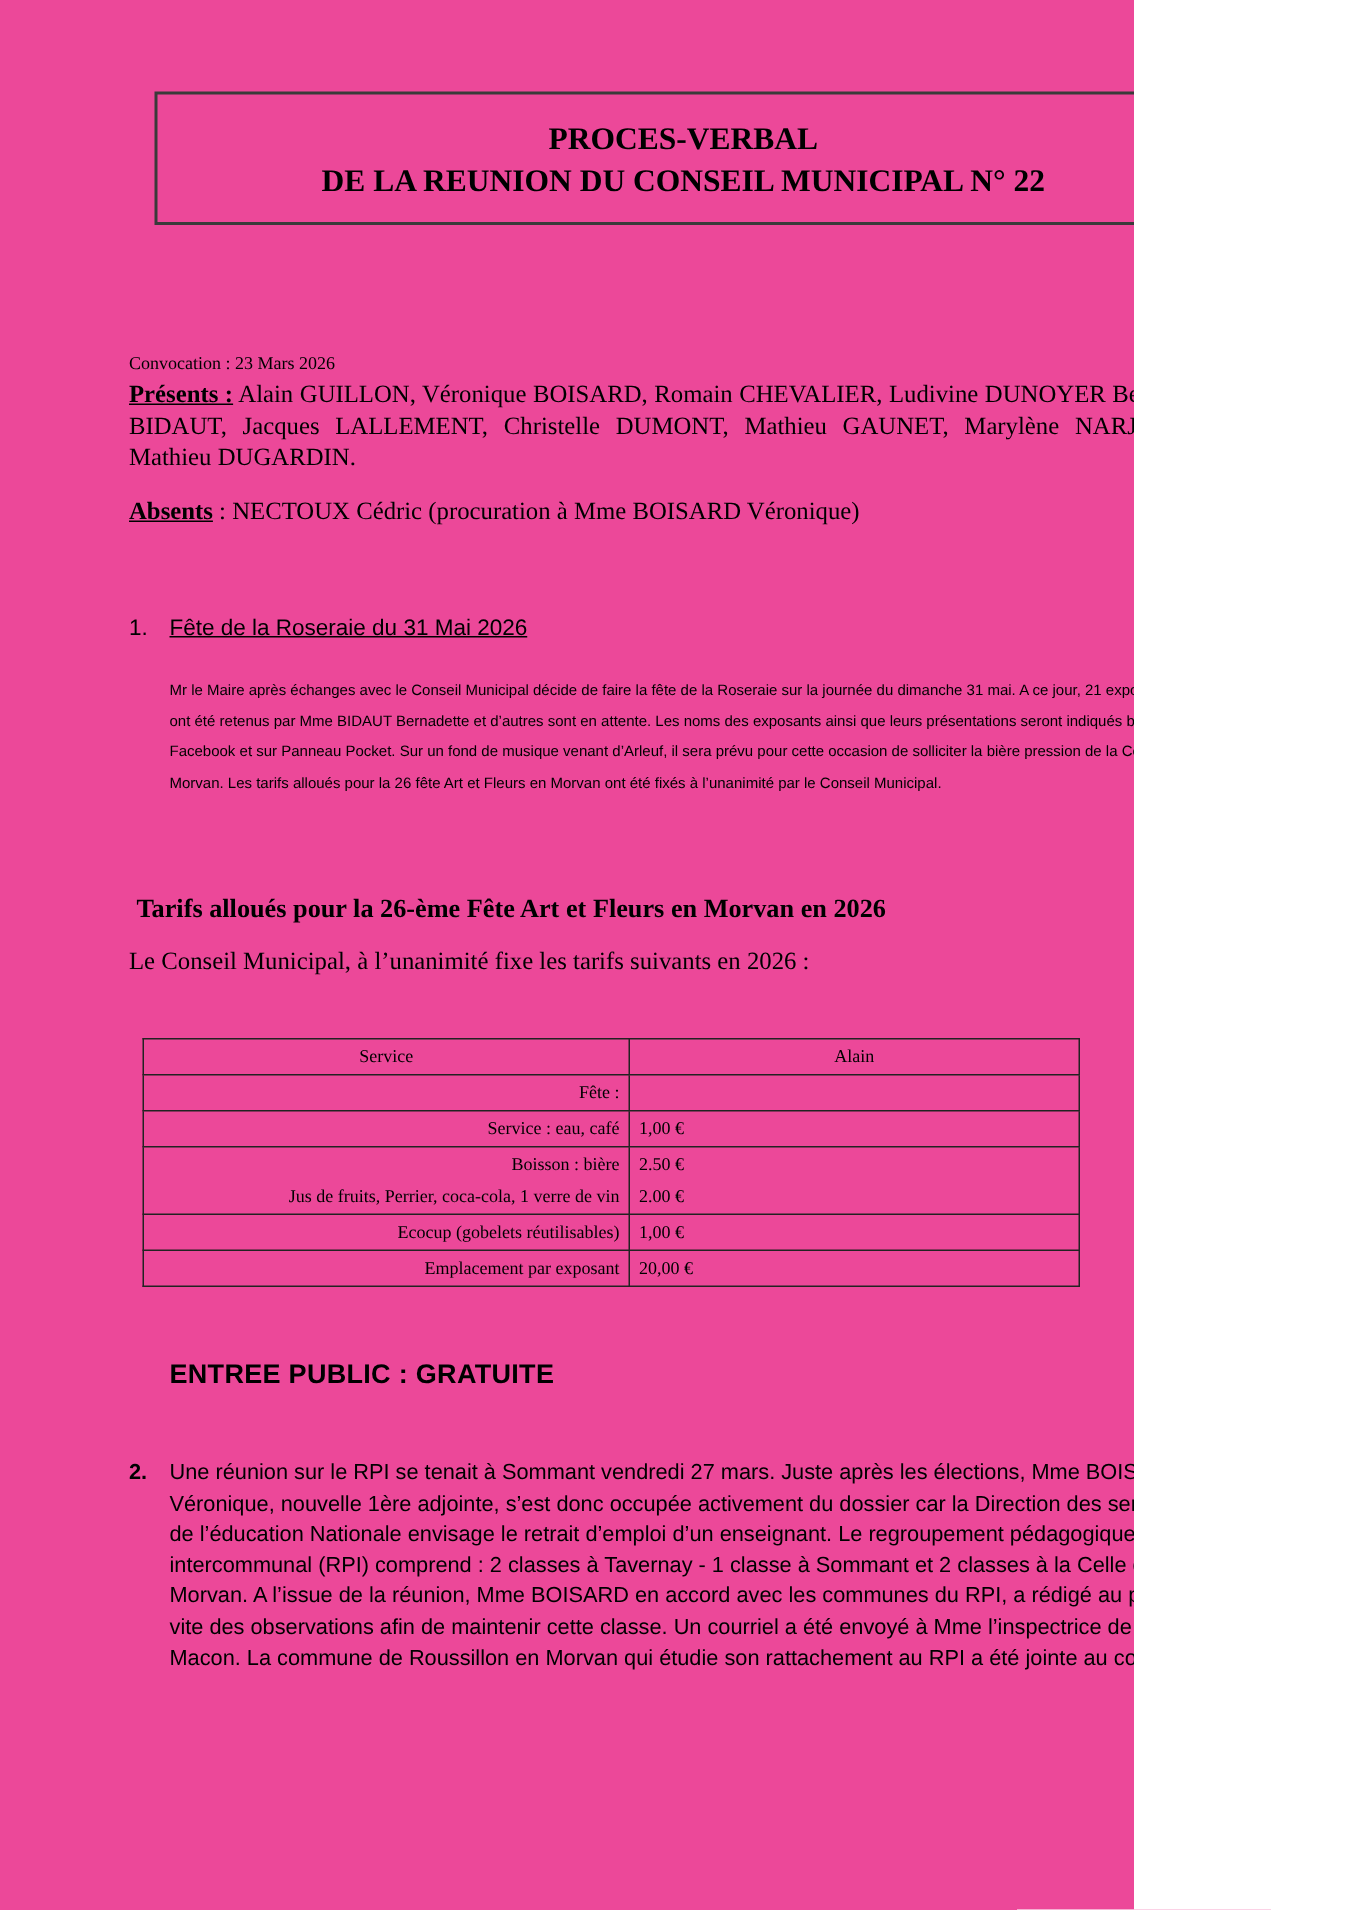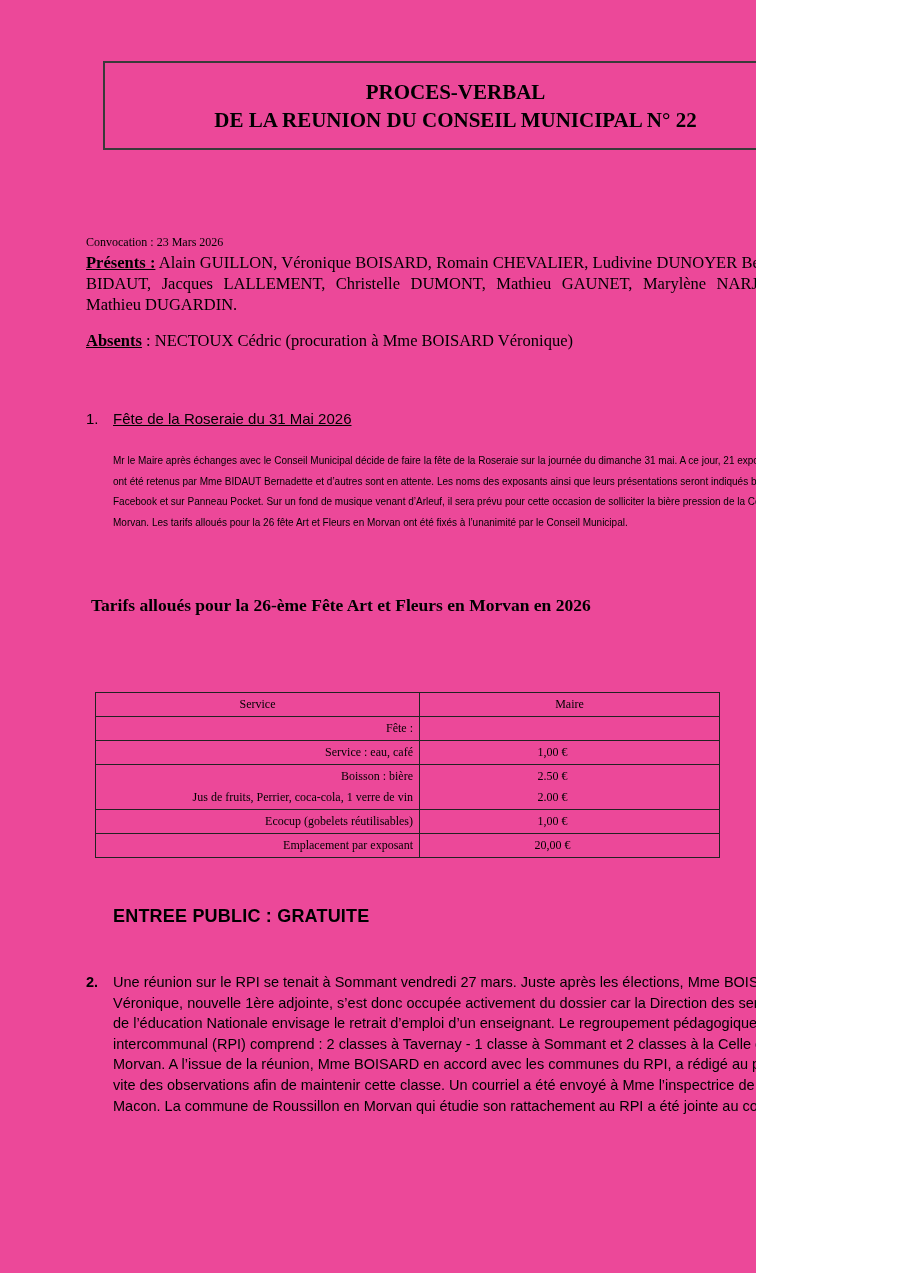--- a/index.html
+++ b/index.html
@@ -57,21 +57,21 @@
     font-family:"Liberation Serif", serif;
     font-size:12px; line-height:21px;
   }
   table.tarifs th, table.tarifs td {
     border:1.5px solid #222; padding:1px 6px; vertical-align:top;
   }
   table.tarifs th { font-weight:normal; text-align:center; }
   table.tarifs col.c1 { width:324px; }
   table.tarifs col.c2 { width:300px; }
   td.svc { white-space:pre-line; text-align:right; }
-  td.prx { white-space:pre-line; text-align:center; padding-right:40px !important; }
+  td.prx { white-space:pre-line; text-align:left; padding-right:40px !important; }
   .entree {
     position:absolute; left:113px; top:905px;
     font-family:"Liberation Sans", sans-serif;
     font-weight:bold; font-size:18px; line-height:22px; letter-spacing:0.2px;
   }
   .sec2 {
     position:absolute; left:86px; top:972px; width:716px;
     display:flex;
     font-family:"Liberation Sans", sans-serif;
     font-size:14.5px; line-height:20.6px;
@@ -96,30 +96,31 @@
   <div class="absents"><span class="lbl">Absents</span><span> : NECTOUX Cédric (procuration à Mme BOISARD Véronique)</span></div>
 
   <div class="sec1-head">
     <span class="sec-num">1.</span><span class="sec-title">Fête de la Roseraie du 31 Mai 2026</span>
   </div>
 
   <div class="para1">Mr le Maire après échanges avec le Conseil Municipal décide de faire la fête de la Roseraie sur la journée du dimanche 31 mai. A ce jour, 21 exposants ont été retenus par Mme BIDAUT Bernadette et d’autres sont en attente. Les noms des exposants ainsi que leurs présentations seront indiqués bientôt sur Facebook et sur Panneau Pocket. Sur un fond de musique venant d’Arleuf, il sera prévu pour cette occasion de solliciter la bière pression de la Celle-en-Morvan. Les tarifs alloués pour la 26 fête Art et Fleurs en Morvan ont été fixés à l’unanimité par le Conseil Municipal.</div>
 
   <div class="tarifs-head">Tarifs alloués pour la 26-ème Fête Art et Fleurs en Morvan en 2026</div>
 
+  <div class="tarifs-intro">Le Conseil Municipal, à l’unanimité fixe les tarifs suivants en 2026 :</div>
 
   <table class="tarifs">
     <colgroup>
         <col class="c1">
         <col class="c2">
       </colgroup>
     <thead>
       <tr>
         <th>Service</th>
-        <th>Maire</th>
+        <th>Alain</th>
       </tr>
     </thead>
     <tbody>
         <tr>
           <td class="svc">Fête :</td>
           <td class="prx"></td>
         </tr>
         <tr>
           <td class="svc">Service : eau, café</td>
           <td class="prx">1,00 €</td>

